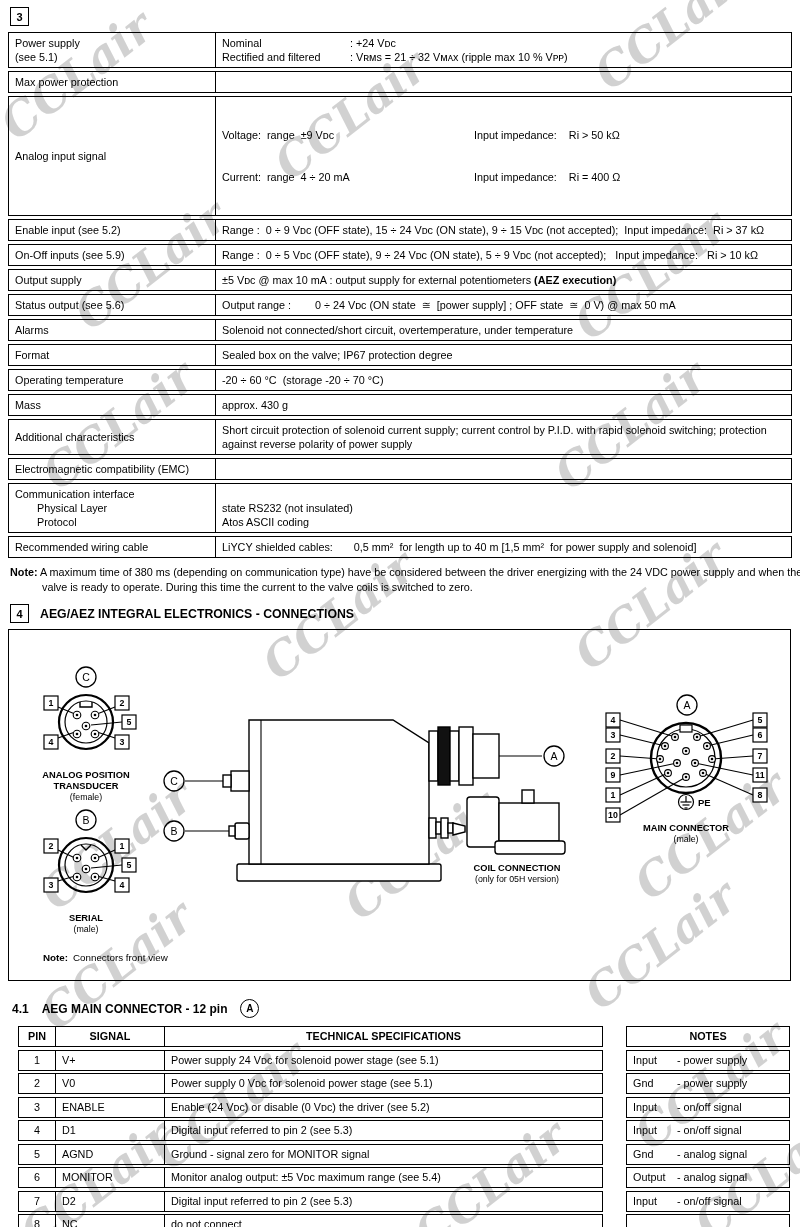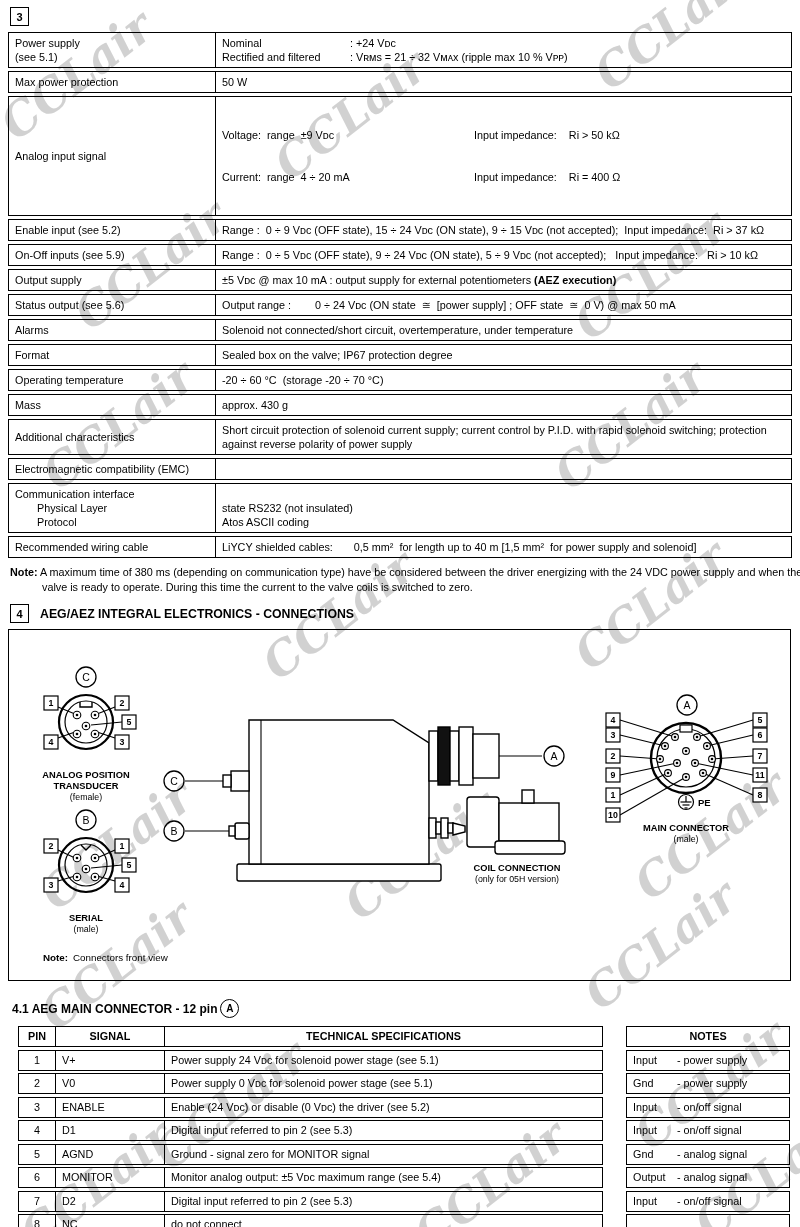--- a/index.html
+++ b/index.html
@@ -35,21 +35,21 @@
 
   .diagram-box{border:1.4px solid #000;height:350px;width:781px;position:relative}
   svg text{font-family:"Liberation Sans",sans-serif;fill:#000}
   .t-badge{font-size:10.5px;text-anchor:middle}
   .t-cap-b{font-size:9.3px;font-weight:bold;text-anchor:middle}
   .t-cap{font-size:8.8px;text-anchor:middle}
   .t-pe{font-size:9.5px;font-weight:bold}
   .t-note-b{font-size:9.8px;font-weight:bold}
   .t-note{font-size:9.8px}
 
-  .sec-head41{display:flex;align-items:center;gap:3px;margin:18px 0 8px 4px}
+  .sec-head41{display:flex;align-items:center;gap:13px;margin:18px 0 8px 4px}
   .s41-num{font-weight:bold;font-size:12px}
   .s41-title{font-weight:bold;font-size:12px}
   .circ-badge{width:17px;height:17px;border:1.4px solid #000;border-radius:50%;display:flex;
               align-items:center;justify-content:center;font-size:10px;font-weight:bold;flex:0 0 17px}
 
   .pin-table{margin:0 0 0 10px;width:772px}
   .prow{display:flex;margin-bottom:2.5px}
   .prow-main{flex:1;display:flex;border:1.3px solid #000;margin-right:23px;background:transparent}
   .prow-notes{flex:0 0 150px;width:150px;border:1.3px solid #000;padding:2px 6px;font-size:10.8px;
               display:flex;align-items:center;line-height:15px}
@@ -104,21 +104,20 @@
         <div class="cval">
           <div class="kv line"><span class="k">Nominal</span><span>: +24 Vᴅᴄ</span></div>
           <div class="kv line"><span class="k">Rectified and filtered</span><span>: Vʀᴍs = 21 ÷ 32 Vᴍᴀx (ripple max 10 % Vᴘᴘ)</span></div>
         </div>
       </div>
 
       <div class="crow">
         <div class="clabel">
             <div class="line">Max power protection</div>
           </div>
-        <div class="cval"><div class="line">50 W</div></div>
       </div>
 
       <div class="crow">
         <div class="clabel">
             <div class="line">Analog input signal</div>
           </div>
         <div class="cval">
           <div class="two-col">
             <div class="colA">
               <div class="line">Voltage:  range  ±9 Vᴅᴄ</div>

